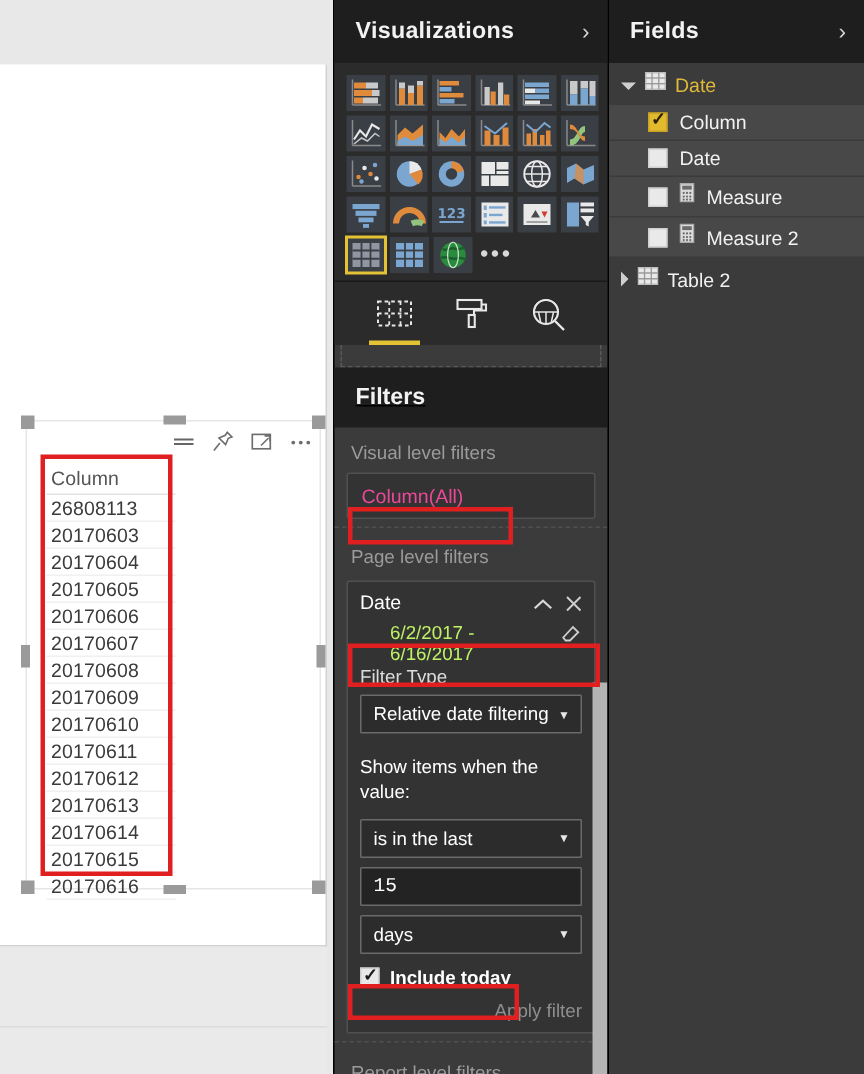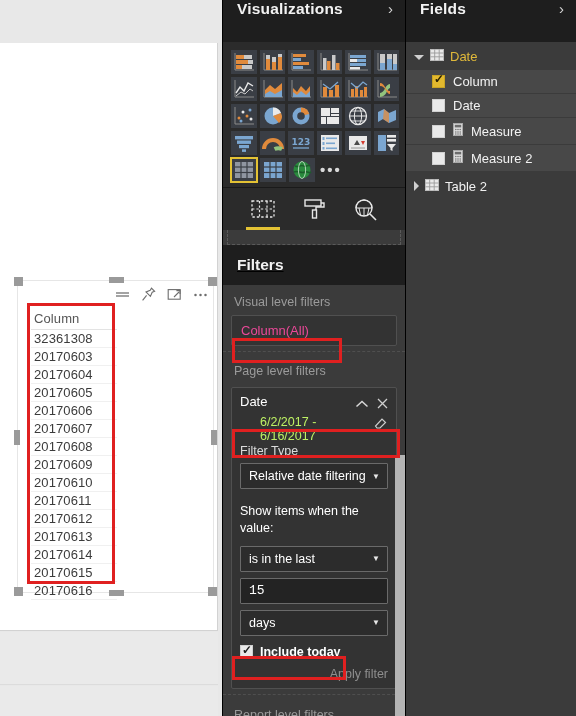--- a/index.html
+++ b/index.html
@@ -73,21 +73,21 @@
   #redbox-column { left: 27px; top: 303px; width: 88px; height: 281px; }
 
   
   #vis-pane {
     position: absolute; left: 222px; top: 0; width: 183px; height: 716px;
     background: #3b3b3b;
     border-left: 1px solid #000;
   }
   .pane-header {
     height: 42px; background: #1e1e1e;
-    display: flex; justify-content: space-between;
+    display: flex; align-items: center; justify-content: space-between;
     padding: 0 12px 0 14px;
   }
   .pane-header .ttl { color: #f2f2f2; font-size: 15.5px; font-weight: bold; letter-spacing: .2px; }
   .chev-right { color: #d5d5d5; font-size: 15px; font-weight: 300; }
 
   #vis-icons {
     padding: 8px 6px 2px 8px; background: #2b2b2b;
     border-bottom: 1px solid #1a1a1a;
     font-weight: bold;
   }
@@ -251,21 +251,21 @@
             <circle cx="3.5" cy="9" r="1.25" fill="#6d6d6d"></circle>
             <circle cx="8.5" cy="9" r="1.25" fill="#6d6d6d"></circle>
             <circle cx="13.5" cy="9" r="1.25" fill="#6d6d6d"></circle>
           </svg>
         </div>
       </div>
 
       <div id="table-grid">
         <div class="tg-head">Column</div>
         <div id="table-rows">
-            <div class="tg-cell">32361308</div>
+            <div class="tg-cell">26808113</div>
             <div class="tg-cell">20170603</div>
             <div class="tg-cell">20170604</div>
             <div class="tg-cell">20170605</div>
             <div class="tg-cell">20170606</div>
             <div class="tg-cell">20170607</div>
             <div class="tg-cell">20170608</div>
             <div class="tg-cell">20170609</div>
             <div class="tg-cell">20170610</div>
             <div class="tg-cell">20170611</div>
             <div class="tg-cell">20170612</div>

